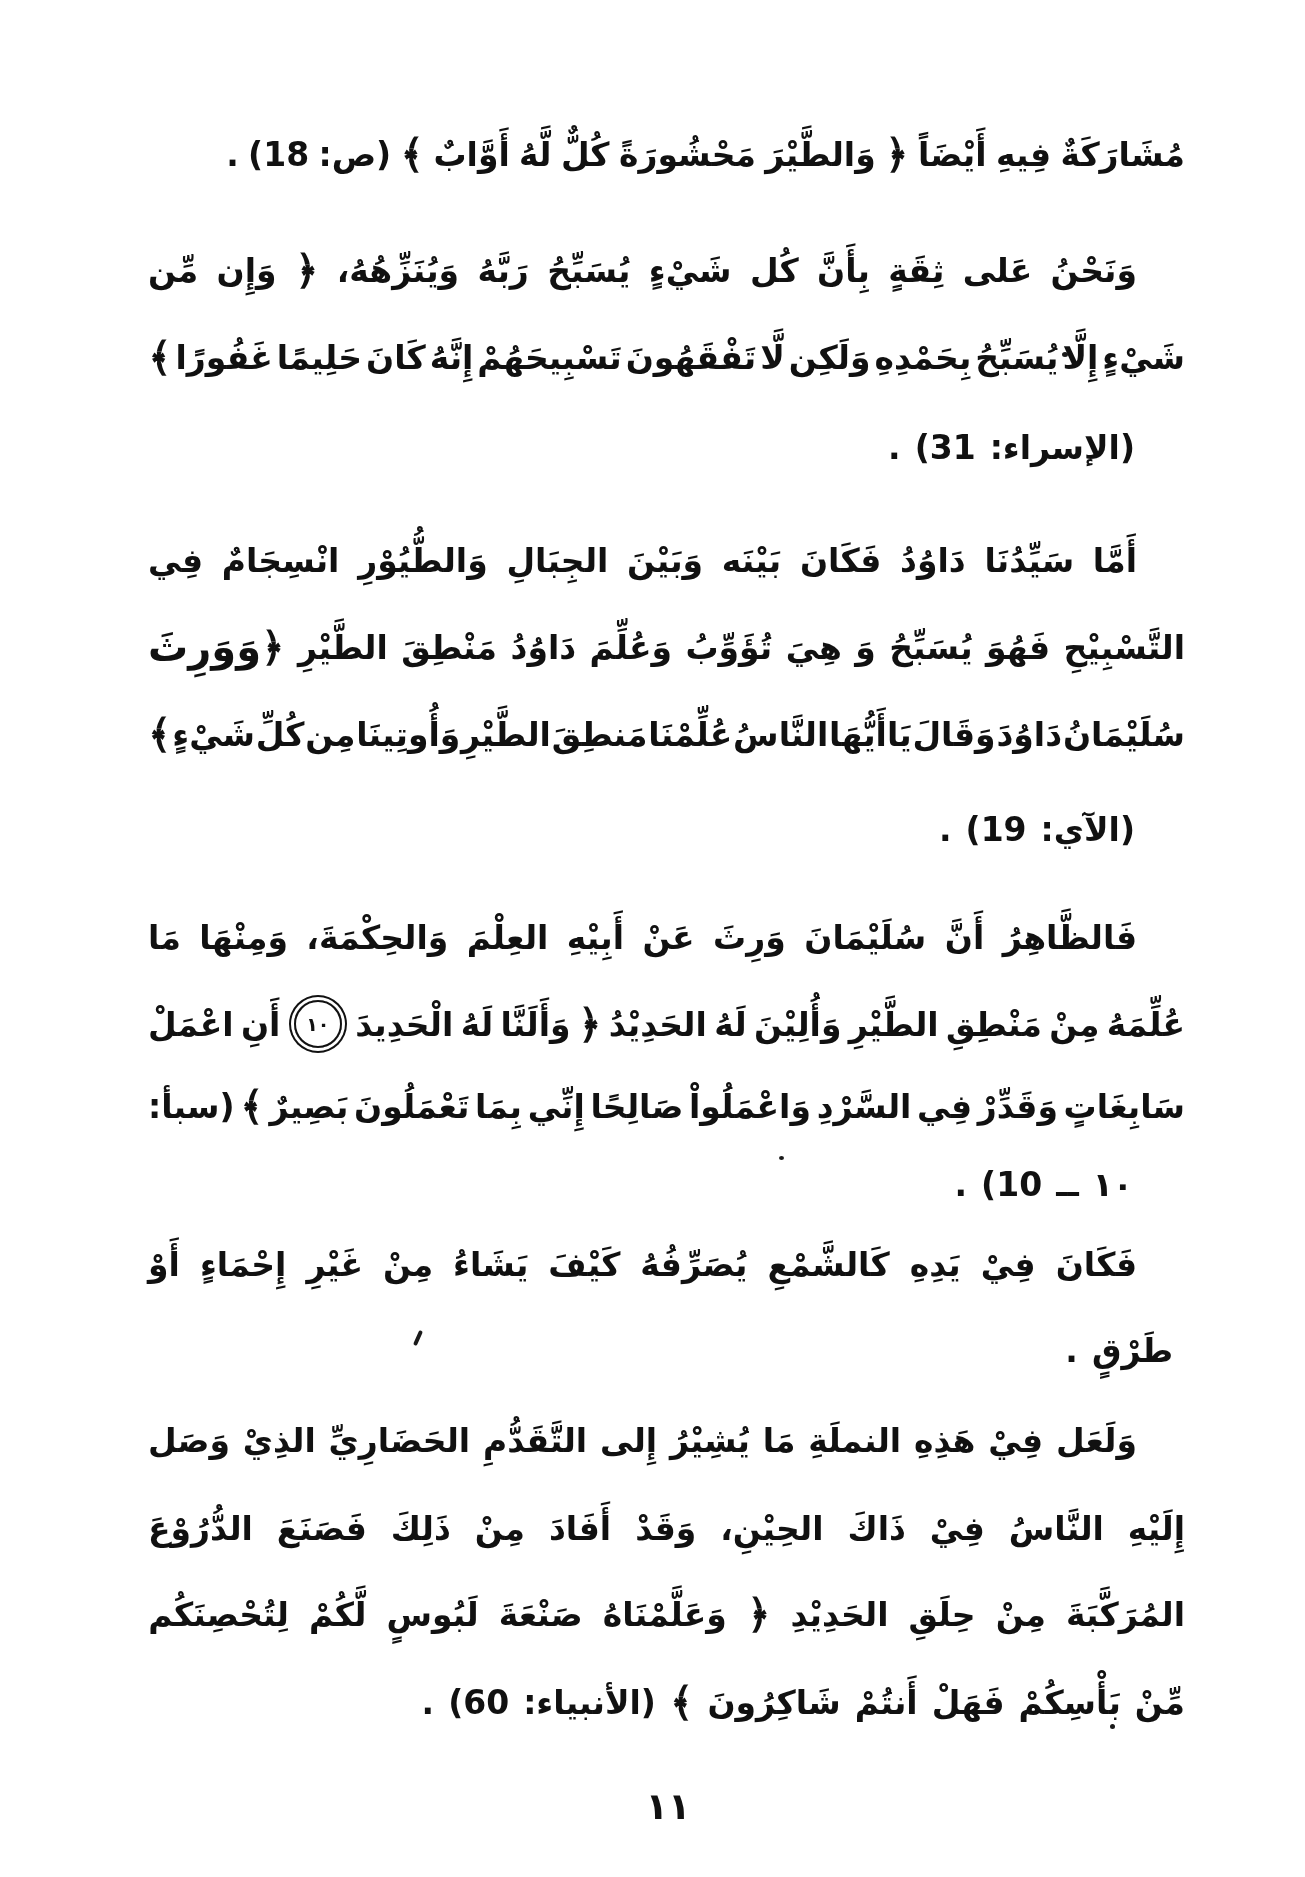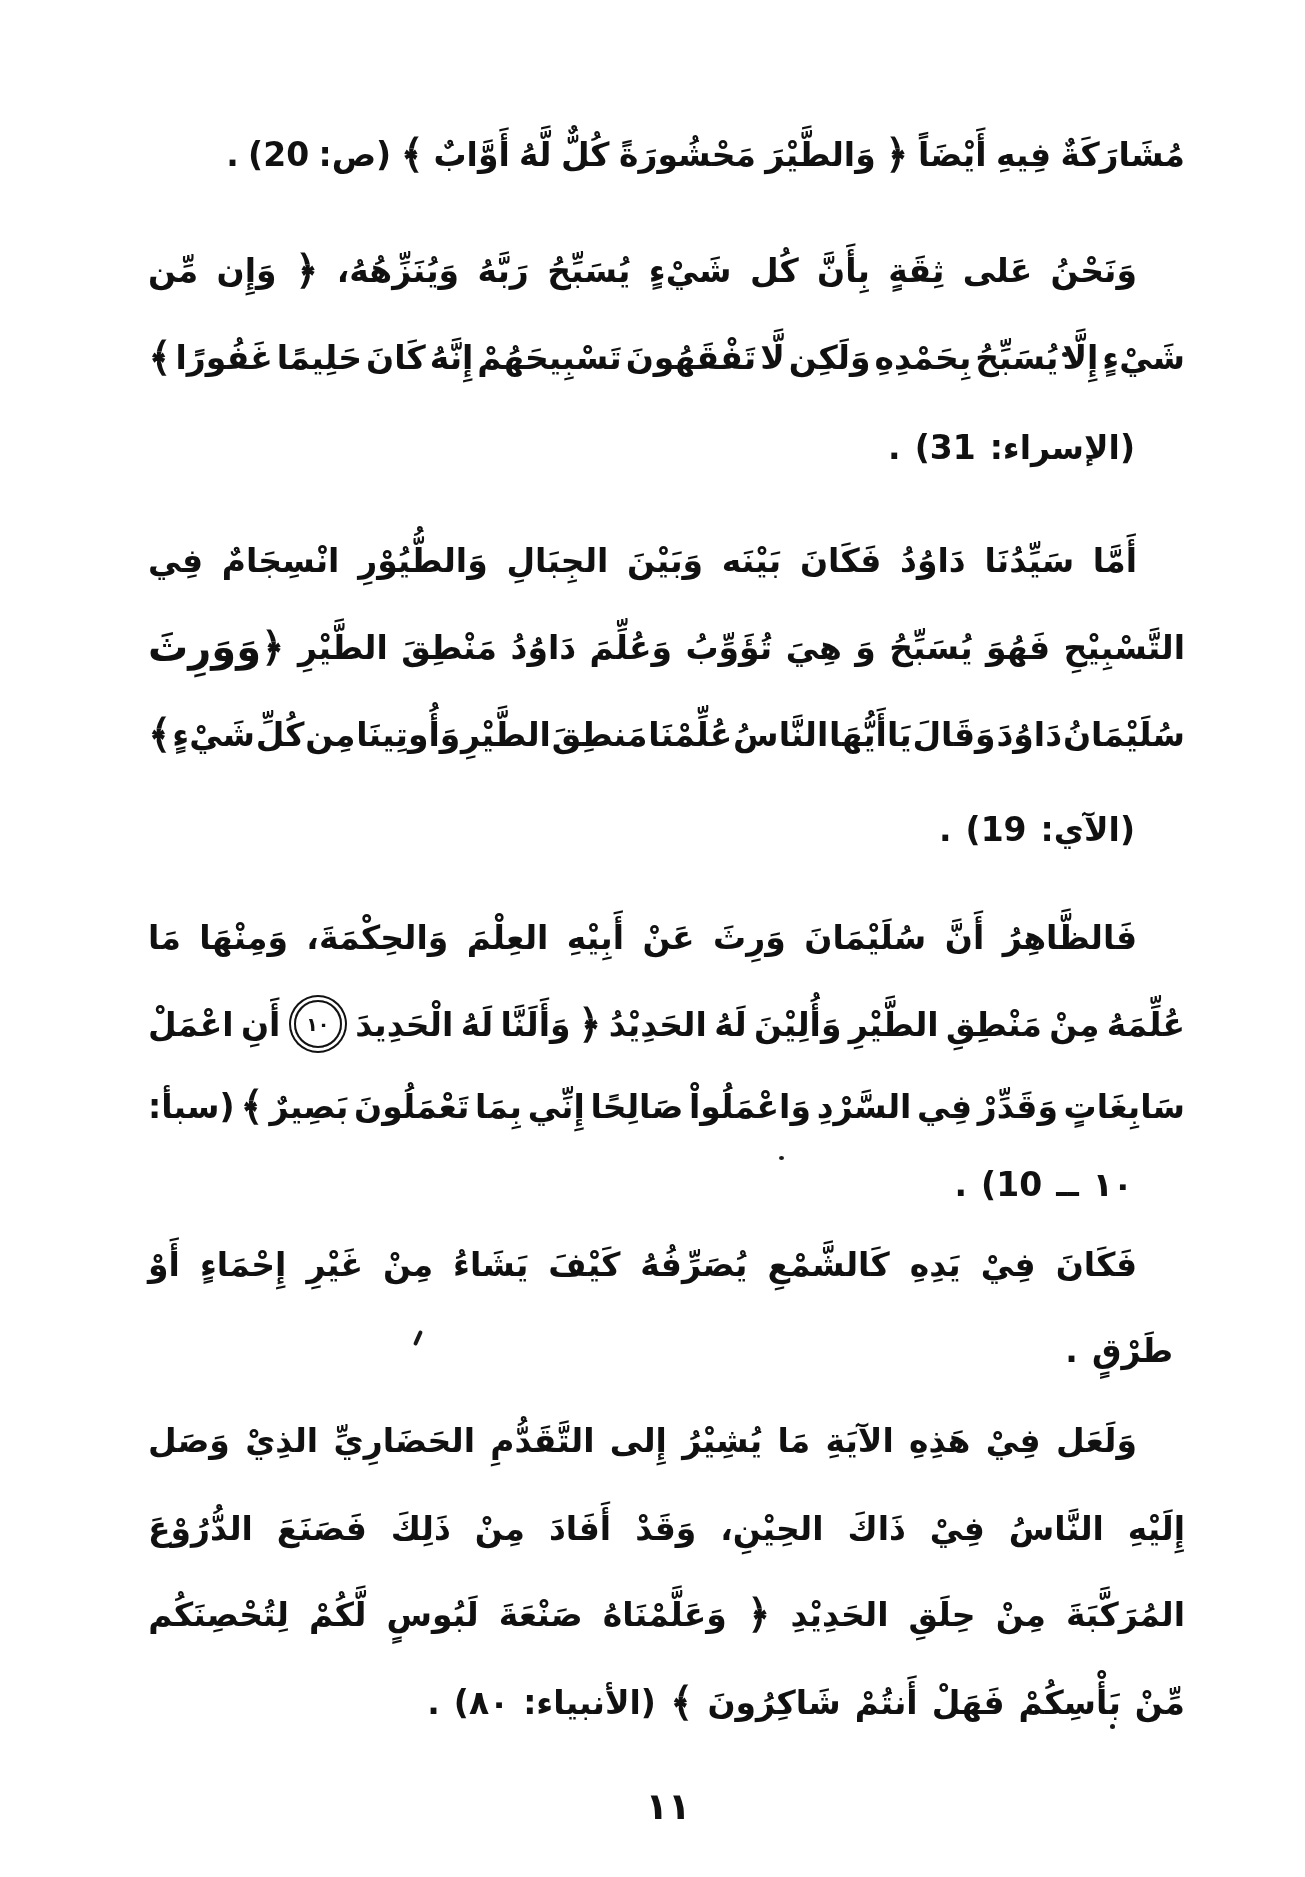--- a/index.html
+++ b/index.html
@@ -85,21 +85,21 @@
         <span class="word">فِيهِ</span>
         <span class="word">أَيْضَاً</span>
         <span class="word qmark">﴿</span>
         <span class="word">وَالطَّيْرَ</span>
         <span class="word">مَحْشُورَةً</span>
         <span class="word">كُلٌّ</span>
         <span class="word">لَّهُ</span>
         <span class="word">أَوَّابٌ</span>
         <span class="word qmark">﴾</span>
         <span class="word">(ص:</span>
-        <span class="word">20)</span>
+        <span class="word">18)</span>
         <span class="word">.</span>
       </div>
       <div class="line justify" style="top: 228px; padding-right: 48px;">
         <span class="word">وَنَحْنُ</span>
         <span class="word">عَلى</span>
         <span class="word">ثِقَةٍ</span>
         <span class="word">بِأَنَّ</span>
         <span class="word">كُل</span>
         <span class="word">شَيْءٍ</span>
         <span class="word">يُسَبِّحُ</span>
@@ -236,21 +236,21 @@
         <span class="word">أَوْ</span>
       </div>
       <div class="line start" style="top: 1308px; padding-right: 12px;">
         <span class="word">طَرْقٍ</span>
         <span class="word">.</span>
       </div>
       <div class="line justify" style="top: 1398px; padding-right: 48px;">
         <span class="word">وَلَعَل</span>
         <span class="word">فِيْ</span>
         <span class="word">هَذِهِ</span>
-        <span class="word">الآيَةِ</span>
+        <span class="word">النملَةِ</span>
         <span class="word">مَا</span>
         <span class="word">يُشِيْرُ</span>
         <span class="word">إِلى</span>
         <span class="word">التَّقَدُّمِ</span>
         <span class="word">الحَضَارِيِّ</span>
         <span class="word">الذِيْ</span>
         <span class="word">وَصَل</span>
       </div>
       <div class="line justify" style="top: 1486px;">
         <span class="word">إِلَيْهِ</span>
@@ -278,21 +278,21 @@
         <span class="word">لِتُحْصِنَكُم</span>
       </div>
       <div class="line start" style="top: 1660px;">
         <span class="word">مِّنْ</span>
         <span class="word">بَأْسِكُمْ</span>
         <span class="word">فَهَلْ</span>
         <span class="word">أَنتُمْ</span>
         <span class="word">شَاكِرُونَ</span>
         <span class="word qmark">﴾</span>
         <span class="word">(الأنبياء:</span>
-        <span class="word">٨٠)</span>
+        <span class="word">60)</span>
         <span class="word">.</span>
       </div>
     </div>
   <div class="page-number">١١</div>
 <div class="speck-dot" style="left: 1062px; top: 352px; width: 6px; height: 5px;"></div>
     <div class="speck-dot" style="left: 779px; top: 1156px; width: 5px; height: 4px;"></div>
     <div class="speck-tick" style="left: 416px; top: 1330px; width: 4px; height: 16px;"></div>
     <div class="speck-dot" style="left: 1110px; top: 1724px; width: 5px; height: 5px;"></div>
   </div>
 

